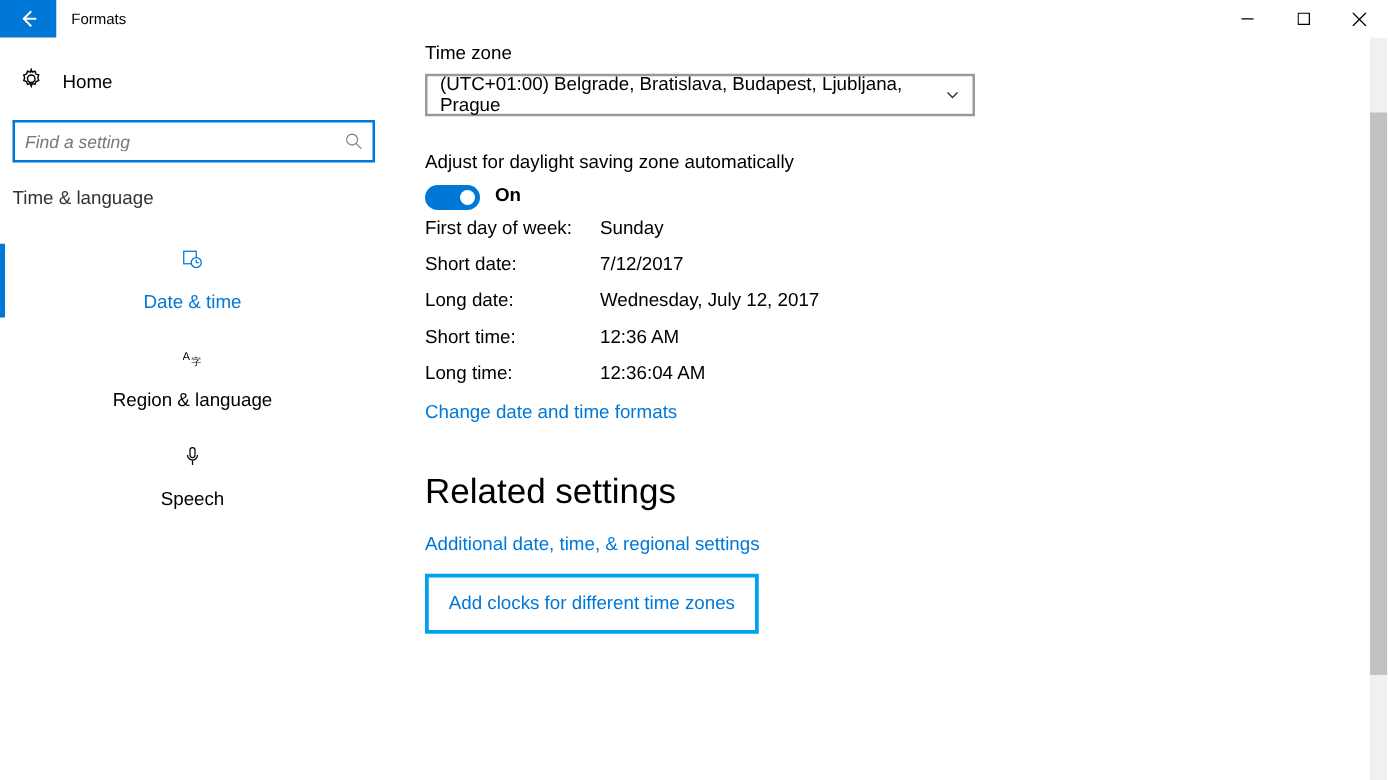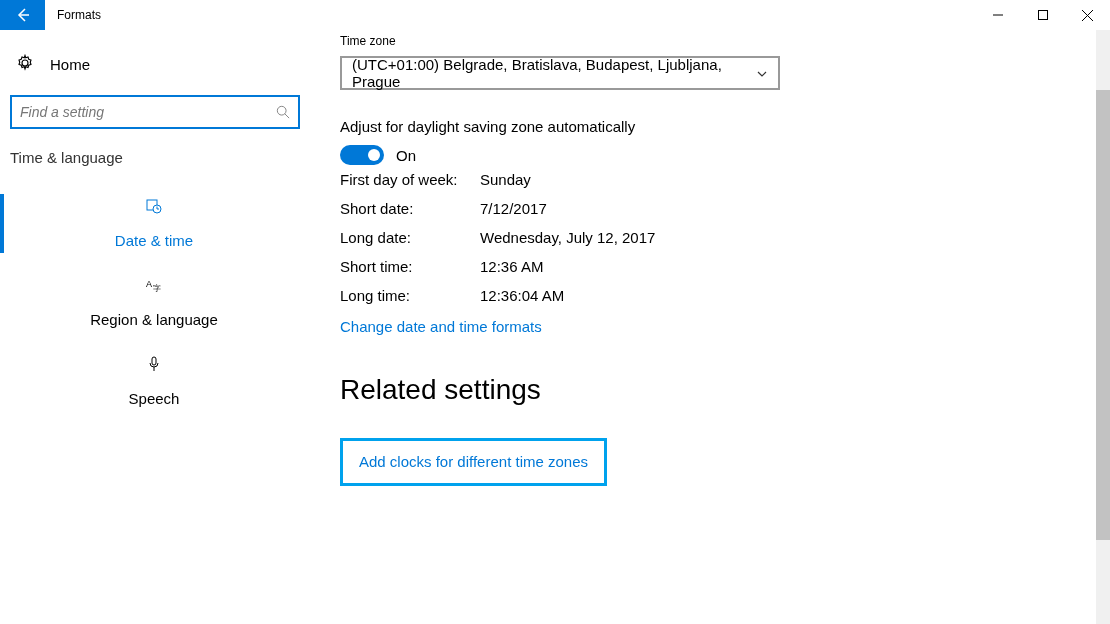--- a/index.html
+++ b/index.html
@@ -16,25 +16,25 @@
   .search-input { border:none; outline:none; font-size:14px; width:100%; color:#555; background:transparent; }
   .search-input::placeholder { font-style: italic; color:#777; }
   .search-icon { position:absolute; right:8px; top:8px; color:#666; }
   .category { font-size:15px; color:#333; padding: 0 0 18px 0; }
   .nav { list-style:none; margin-left:-10px; }
   .nav li { display:flex; align-items:center; gap:18px; padding:14px 8px 14px 16px; font-size:15px; cursor:pointer;flex-direction:column; }
   .nav li.active { color:#0078d7; position:relative; }
   .nav li.active::before { content:""; position:absolute; left:0; top:10px; bottom:10px; width:4px; background:#0078d7; }
   .nav .icon { width:16px; display:flex; justify-content:center; }
   .main { flex:1; padding: 4px 0 0 30px; position:relative; overflow:hidden; }
-  .section-lbl { font-size:12px; padding-bottom:8px; }
+  .section-lbl { font-size:15px; padding-bottom:8px; }
   .dropdown { width:440px; height:34px; border:2px solid #999; display:flex; align-items:center; padding:0 30px 0 10px; position:relative; font-size:15px; }
   .dropdown .chev { position:absolute; right:10px; top:8px; color:#333; }
   .dst-lbl { font-size:15px; padding-top:28px; padding-bottom:10px; }
-  .toggle-row { display:flex; align-items:center; gap:12px; }
+  .toggle-row { display:flex; gap:12px;font-weight:bold; }
   .toggle { width:44px; height:20px; border-radius:10px; background:#0078d7; position:relative; }
   .knob { width:12px; height:12px; border-radius:50%; background:#fff; position:absolute; right:4px; top:4px; }
   .toggle-text { font-size:15px; }
   h2 { font-weight:400; font-size:28px; padding-top:38px; padding-bottom:18px; }
   .fmt-table { font-size:15px; }
   .fmt-row { display:flex; padding:6px 0; }
   .fmt-k { width:140px; }
   .link { color:#0078d7; font-size:15px; cursor:pointer; display:inline-block; }
   .highlight-box { border:3px solid #00a2ed; padding:12px 16px; display:inline-block; margin-top:14px; }
   .scrollbar { position:absolute; right:0; top:0; width:14px; height:100%; background:#f0f0f0; }
@@ -163,20 +163,23 @@
       <div class="fmt-row">
           <div class="fmt-k">Long time:</div>
           <div>12:36:04 AM</div>
         </div>
     </div>
     <div style="padding-top:8px;">
       <span class="link">Change date and time formats</span>
     </div>
 
     <h2>Related settings</h2>
+    <div>
+      <span class="link">Additional date, time, &amp; regional settings</span>
+    </div>
     <div class="highlight-box">
       <span class="link">Add clocks for different time zones</span>
     </div>
 
     <div class="scrollbar">
       <div class="thumb"></div>
     </div>
   </div>
 </div>
 

